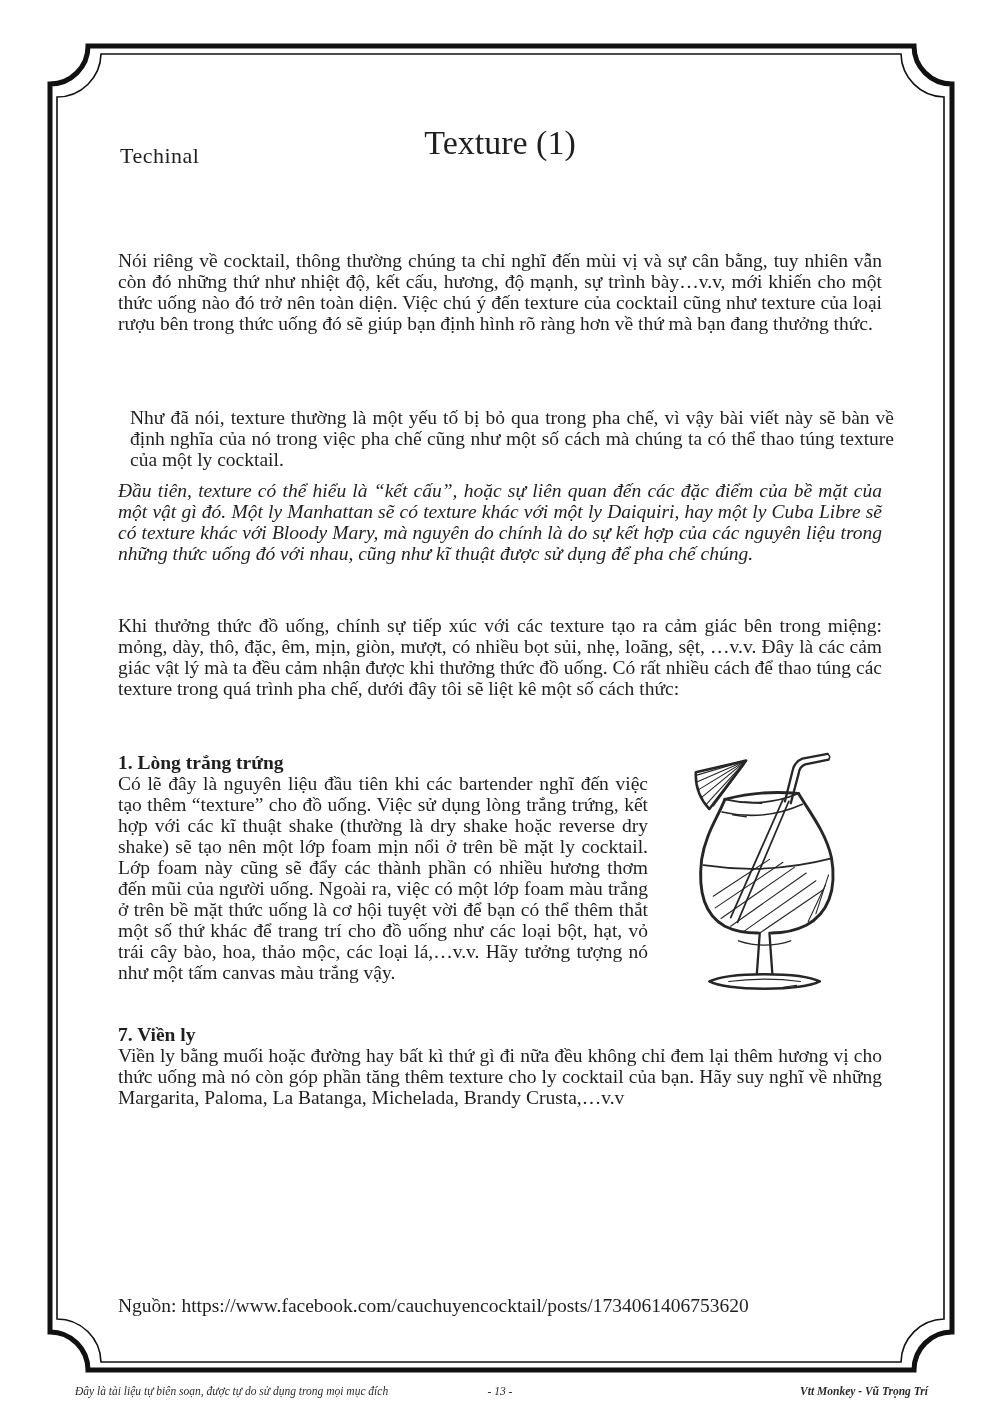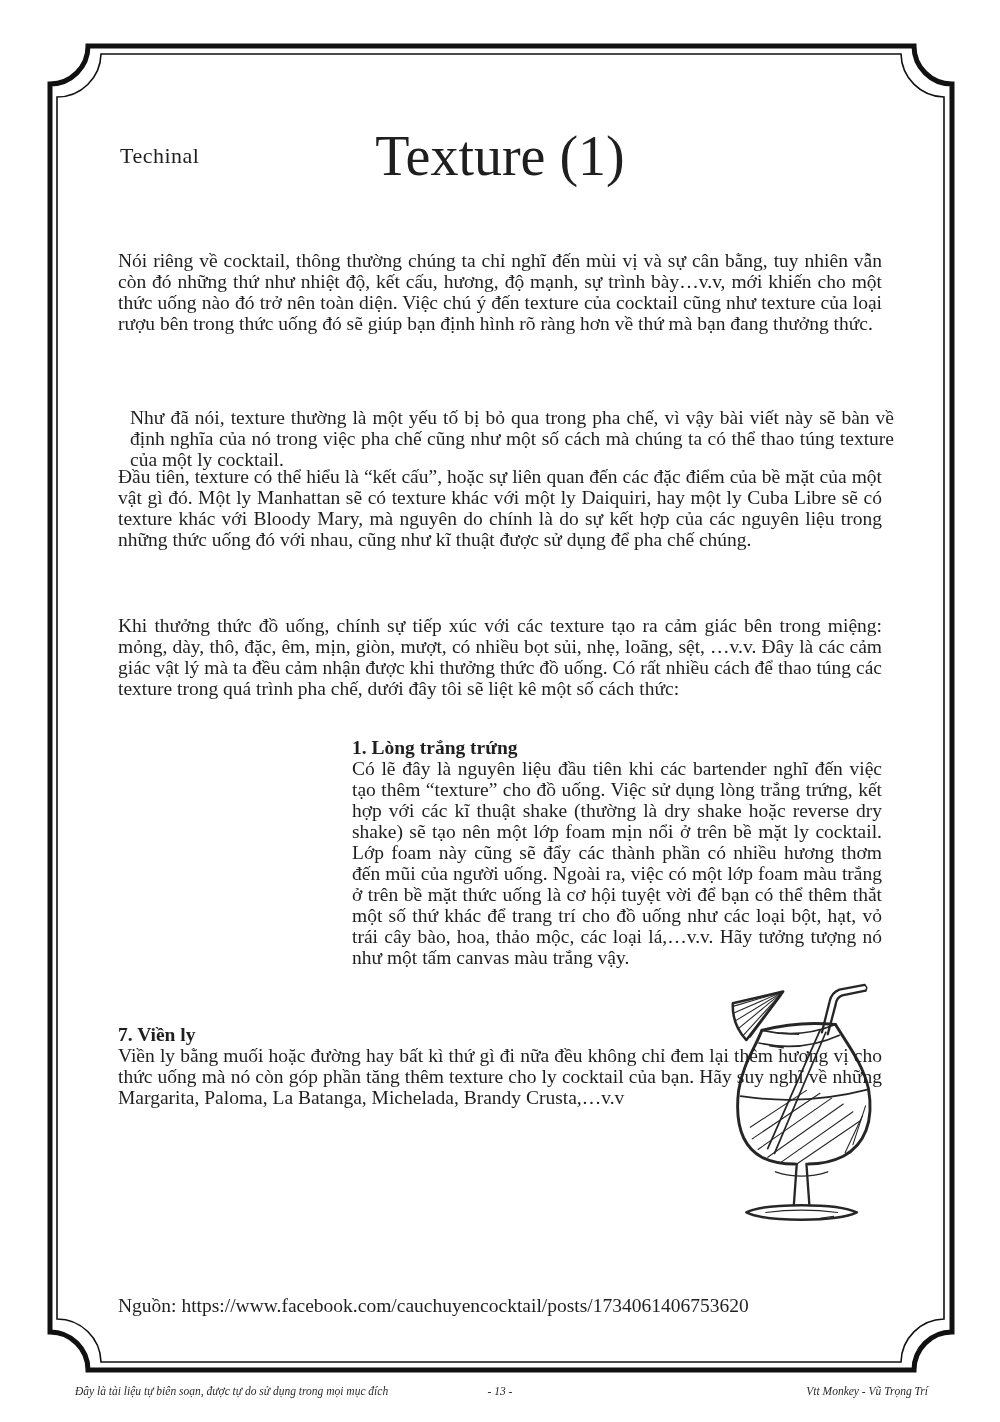--- a/index.html
+++ b/index.html
@@ -18,48 +18,48 @@
     position: absolute; left: 0; top: 0;
     width: 1000px; height: 1422px;
     pointer-events: none;
   }
   .kicker {
     position: absolute; left: 120px; top: 143px;
     font-size: 22px; letter-spacing: 0.5px;
   }
   .title {
     position: absolute; left: 0; top: 124px; width: 1000px;
-    text-align: center; font-size: 56px; font-weight: 400;
+    text-align: center; font-size: 34px; font-weight: 400;
   }
   .block {
     position: absolute; left: 118px; width: 764px;
     font-size: 19.5px; line-height: 21px;
     text-align: justify;
     text-justify: inter-word;
   }
   .p1 { top: 250px; }
   .p2 { top: 395px; }
-  .p3 { top: 466px; }
+  .p3 { top: 480px; font-style: italic; }
   .p4 { top: 615px; }
-  .section1 { top: 737px; display: flex; align-items: flex-end; flex-direction: column; }
+  .section1 { top: 737px; display: flex; align-items: center; }
   .section1 .sec-text { width: 530px; }
   .section1 .illustration-box {
     margin-left: 42px; margin-top: 10px;
     width: 155px; height: 250px; flex: none;
   }
   .section2 { top: 1024px; }
   .sec-heading { font-weight: 700; }
   .source-line { top: 1263px; text-align: left; margin-top: 32px; }
   .footer {
     position: absolute; left: 0; top: 1385px; width: 1000px;
     font-size: 11.5px; font-style: italic; color: #2a2a2a;
   }
   .footer .f-left  { position: absolute; left: 75px;  top: 0; }
   .footer .f-center{ position: absolute; left: 0; right: 0; top: 0; text-align: center; }
-  .footer .f-right { position: absolute; right: 72px; top: 0; }
+  .footer .f-right { position: absolute; right: 72px; top: 0; font-weight: bold; }
   .sketch { stroke: #262626; fill: none; stroke-linecap: round; stroke-linejoin: round; }
 </style>
 </head>
 <body>
 
 <div class="page">
 
   <svg class="frame-svg" viewBox="0 0 1000 1422" xmlns="http://www.w3.org/2000/svg">
     <path d="M88,46 L914,46 A38,38 0 0 0 952,84 L952,1332 A38,38 0 0 0 914,1370 L88,1370 A38,38 0 0 0 50,1332 L50,84 A38,38 0 0 0 88,46 Z" fill="none" stroke="#111111" stroke-width="5"></path>
     <path d="M101,54 L901,54 A44,44 0 0 0 944,97 L944,1319 A44,44 0 0 0 901,1362 L101,1362 A44,44 0 0 0 57,1319 L57,97 A44,44 0 0 0 101,54 Z" fill="none" stroke="#111111" stroke-width="1.6"></path>

